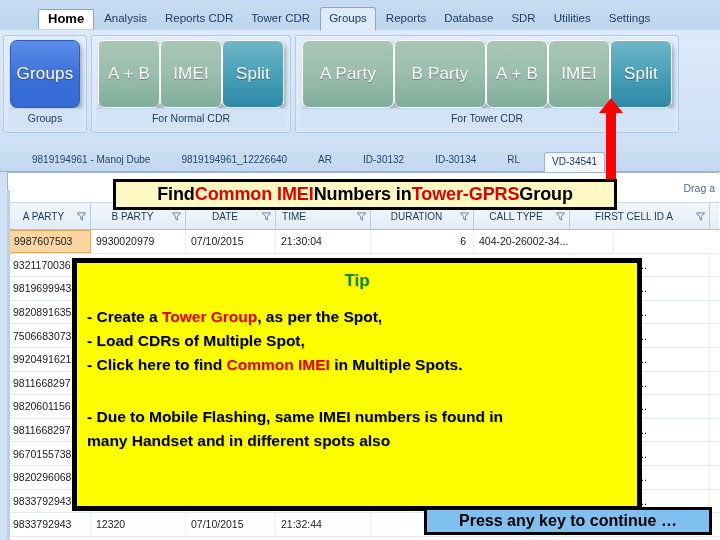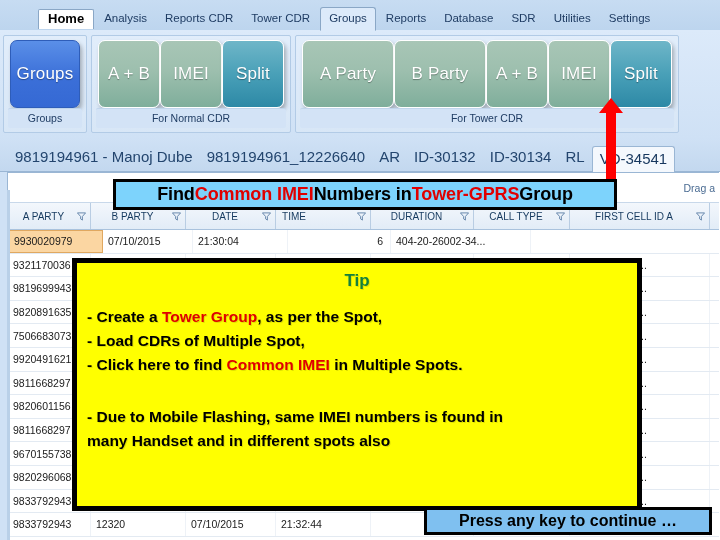--- a/index.html
+++ b/index.html
@@ -75,21 +75,21 @@
   .arrow{position:absolute;left:596px;top:98px;width:30px;height:82px;z-index:40;}
 
   
   .crumbstrip{
     position:absolute;left:0;top:138px;width:720px;height:34px;
     background:linear-gradient(to bottom,#cfe1f5,#c3d8ef);
     display:flex;align-items:flex-end;padding-left:8px;box-sizing:border-box;
     border-bottom:1px solid #9ab6d4;
   }
   .crumb{
-    font-size:15px;color:#23456e;padding:3px 7px 6px 7px;white-space:nowrap;cursor:default;
+    font-size:10px;color:#23456e;padding:3px 7px 6px 7px;white-space:nowrap;cursor:default;margin-left:17px;
   }
   .crumb.sel{
     background:#f4f8fd;border:1px solid #9ab6d4;border-bottom:none;
     border-radius:3px 3px 0 0;padding:3px 7px 5px 7px;margin-bottom:-1px;color:#17375e;
   }
 
   
   .gridpanel{
     position:absolute;left:7px;top:172px;width:712px;height:368px;
     background:#ffffff;border:1px solid #9ab6d4;border-right:none;border-bottom:none;
@@ -122,21 +122,21 @@
   .dcell.num{justify-content:flex-end;padding-right:7px;}
   .drow.first .dcell:first-child{
     background:#fbd6a2;border:1px solid #e0a860;box-sizing:border-box;
   }
   .leftedge{position:absolute;left:0;top:172px;width:7px;height:368px;background:#cfe1f5;}
   .leftedge2{position:absolute;left:7px;top:190px;width:3px;height:350px;background:#b9d0e8;}
 
   
   .titlebanner{
     position:absolute;left:113px;top:179px;width:504px;height:31px;
-    background:#7dd3fc;border:3px solid #000000;box-sizing:border-box;
+    background:#fef9c3;border:3px solid #000000;box-sizing:border-box;
     display:flex;align-items:center;justify-content:center;
     font-size:18px;font-weight:bold;color:#000000;z-index:50;white-space:nowrap;
     letter-spacing:-0.1px;
   }
   .titlebanner .r{color:#e00000;}
 
   
   .tipbox{
     position:absolute;left:72px;top:258px;width:570px;height:253px;
     background:#ffff00;border:5px solid #000000;box-sizing:border-box;z-index:55;
@@ -273,20 +273,21 @@
         <div class="hcell" style="width: 140px; flex: 0 0 140px;">
           <span class="ht">FIRST CELL ID A</span>
           <span class="funnel"><svg width="9" height="9" viewBox="0 0 10 10">
               <polygon points="0.5,1 9.5,1 6,5 6,9 4,7.6 4,5" fill="none" stroke="#5c7fa6" stroke-width="1"></polygon>
             </svg></span>
         </div>
       </div>
 
     <div id="gridbody">
         <div class="drow first">
+          <div class="dcell" style="width: 83px; flex: 0 0 83px;">9987607503</div>
           <div class="dcell" style="width: 95px; flex: 0 0 95px;">9930020979</div>
           <div class="dcell" style="width: 90px; flex: 0 0 90px;">07/10/2015</div>
           <div class="dcell" style="width: 95px; flex: 0 0 95px;">21:30:04</div>
           <div class="dcell num" style="width: 103px; flex: 0 0 103px;">6</div>
           <div class="dcell" style="width: 140px; flex: 0 0 140px;">404-20-26002-34...</div>
         </div>
         <div class="drow">
           <div class="dcell" style="width: 83px; flex: 0 0 83px;">9321170036</div>
           <div class="dcell" style="width: 95px; flex: 0 0 95px;"></div>
           <div class="dcell" style="width: 90px; flex: 0 0 90px;"></div>

